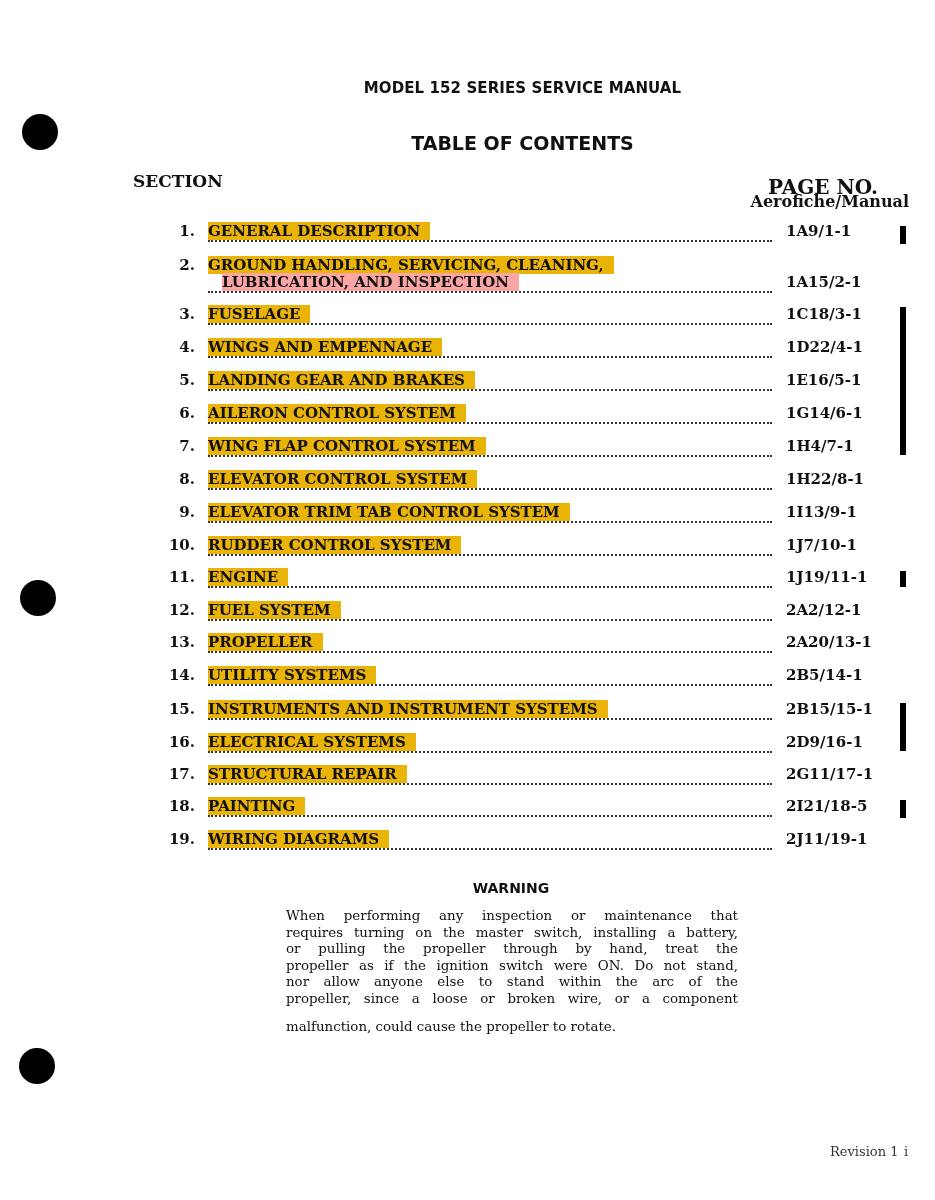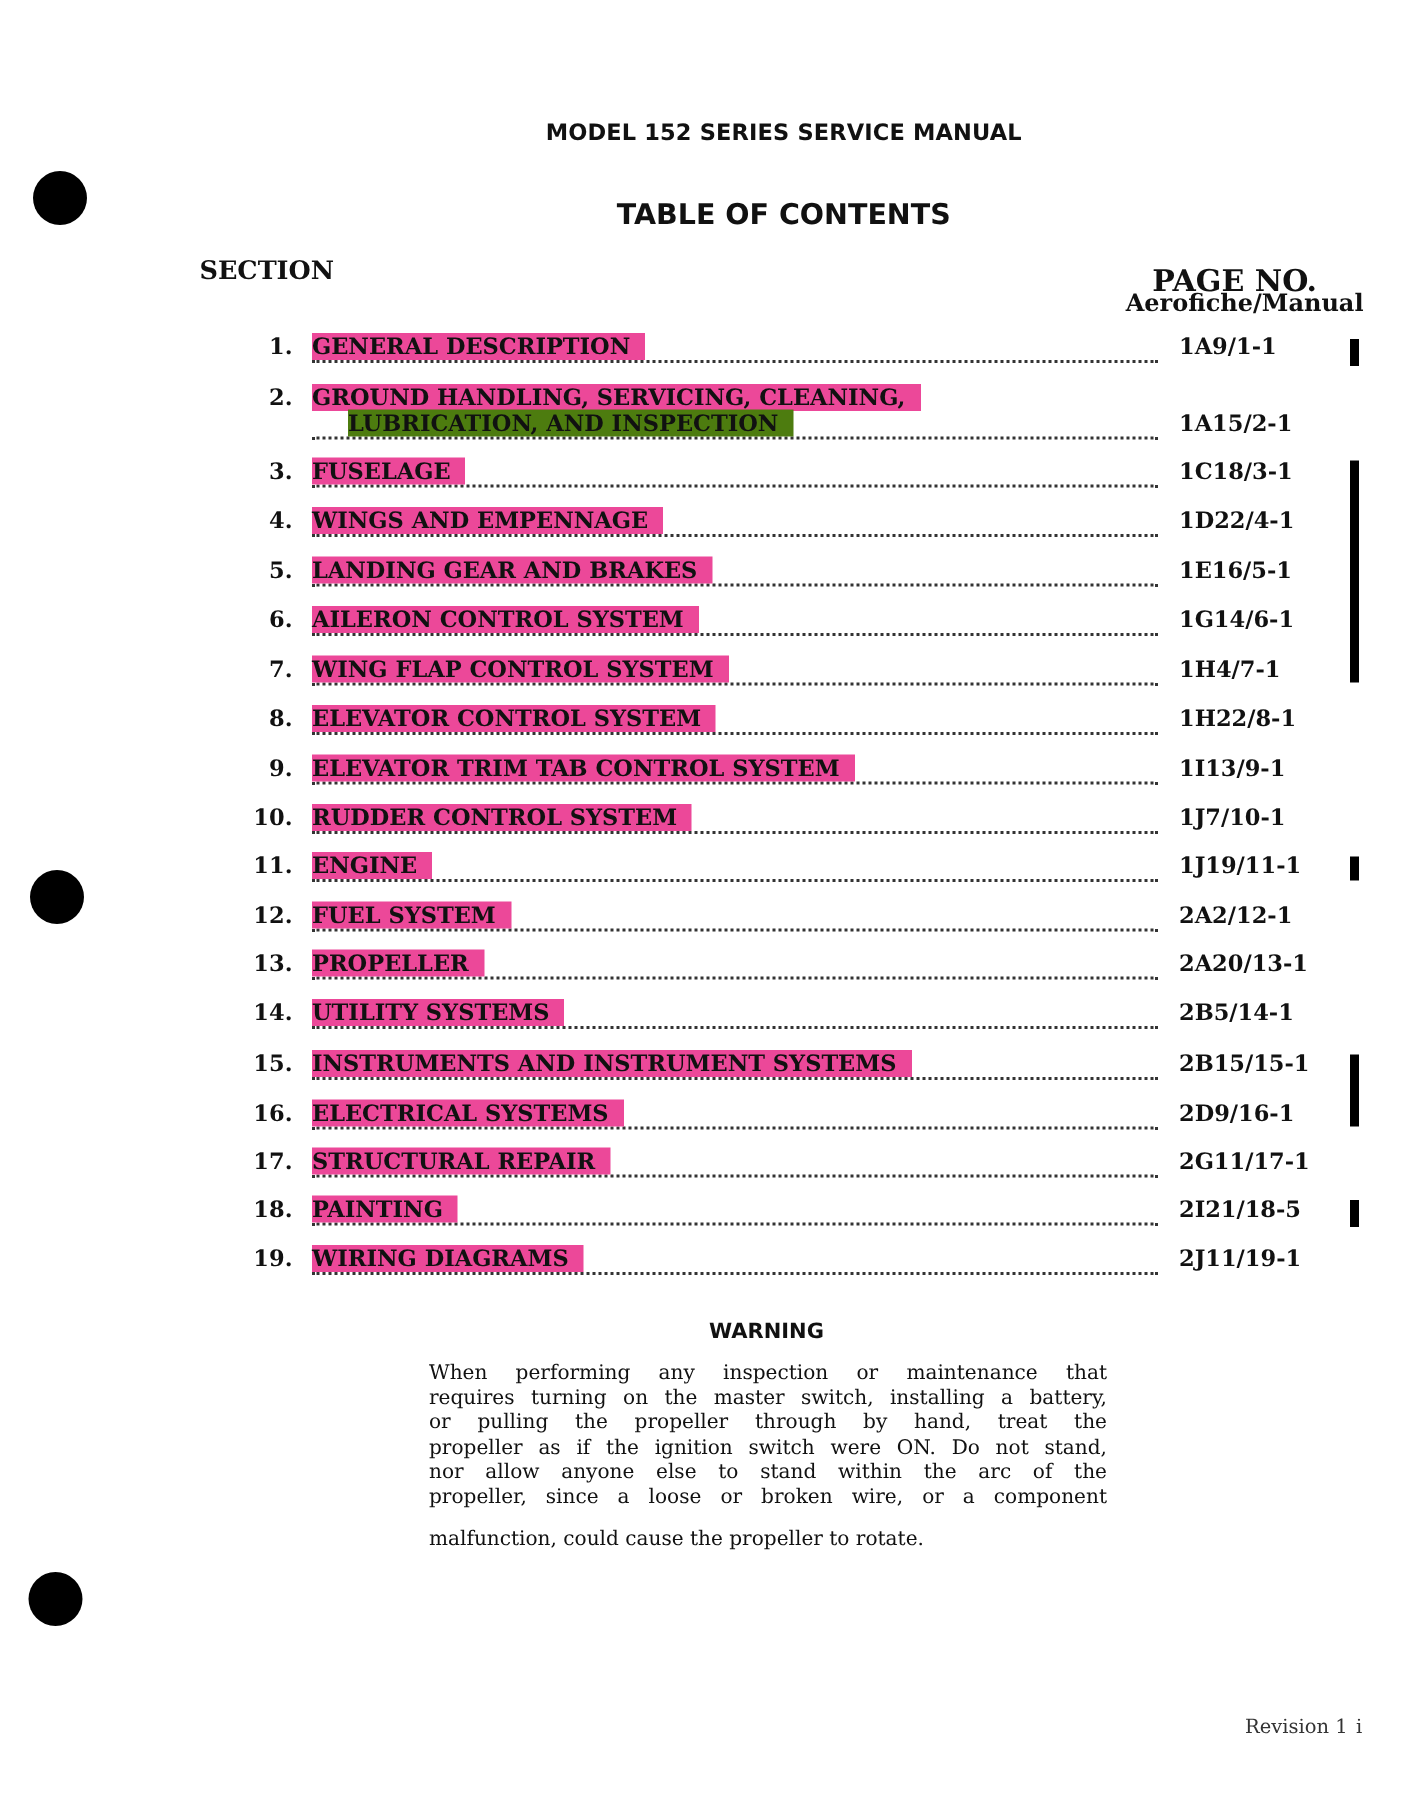--- a/index.html
+++ b/index.html
@@ -8,22 +8,22 @@
   .serif { font-family: "DejaVu Serif", serif; }
   .hole { position: absolute; width: 36px; height: 36px; border-radius: 50%; background: #000; }
   .change-bar { position: absolute; width: 6px; background: #000; }
   .header-title { position: absolute; left: 0; width: 1045px; text-align: center; top: 79px; font-size: 15px; font-weight: bold; letter-spacing: 0.1px; }
   .toc-title { position: absolute; left: 0; width: 1045px; text-align: center; top: 132px; font-size: 19px; font-weight: bold; }
   .section-head { position: absolute; left: 133px; top: 171px; font-size: 17px; font-weight: bold; }
   .pageno-head { position: absolute; right: 57px; top: 175px; font-size: 20px; font-weight: bold; text-align: right; }
   .pageno-sub { position: absolute; right: 26px; top: 192px; font-size: 16px; font-weight: bold; text-align: right; }
   .toc-row { position: absolute; left: 160px; width: 700px; height: 22px; font-size: 15px; font-weight: bold; }
   .toc-num { position: absolute; left: 0; width: 35px; text-align: right; }
-  .toc-label { position: absolute; left: 48px; white-space: nowrap; background: #ec4899; padding-right: 10px; }
-  .toc-label2 { position: absolute; left: 62px; top: 17px; white-space: nowrap; background: #4d7c0f; padding-right: 10px; margin-left: 10px; }
+  .toc-label { position: absolute; left: 48px; white-space: nowrap; background: #eab308; padding-right: 10px; }
+  .toc-label2 { position: absolute; left: 62px; top: 17px; white-space: nowrap; background: #fca5a5; padding-right: 10px; }
   .toc-dots { position: absolute; left: 48px; right: 88px; bottom: 2px; border-bottom: 2px dotted #333; height: 1px; }
   .toc-dots.two { top: 34px; bottom: auto; }
   .toc-page { position: absolute; left: 626px; white-space: nowrap; font-weight: bold; }
   .toc-page.two { top: 17px; }
   .warning-title { position: absolute; left: 0; width: 1022px; text-align: center; top: 880px; font-size: 14px; font-weight: bold; }
   .warning-body { position: absolute; left: 286px; top: 908px; width: 452px; font-size: 13.4px; line-height: 16.5px; text-align: justify; }
   .warning-line { display: block; text-align: justify; text-align-last: justify; white-space: nowrap; }
   .warning-line.last { text-align-last: left; margin-top: 12px; }
   .footer-rev { position: absolute; left: 796px; top: 1144px; font-size: 13px; color: #333; margin-left: 34px; }
   .footer-page { position: absolute; left: 904px; top: 1144px; font-size: 13px; color: #333; }

